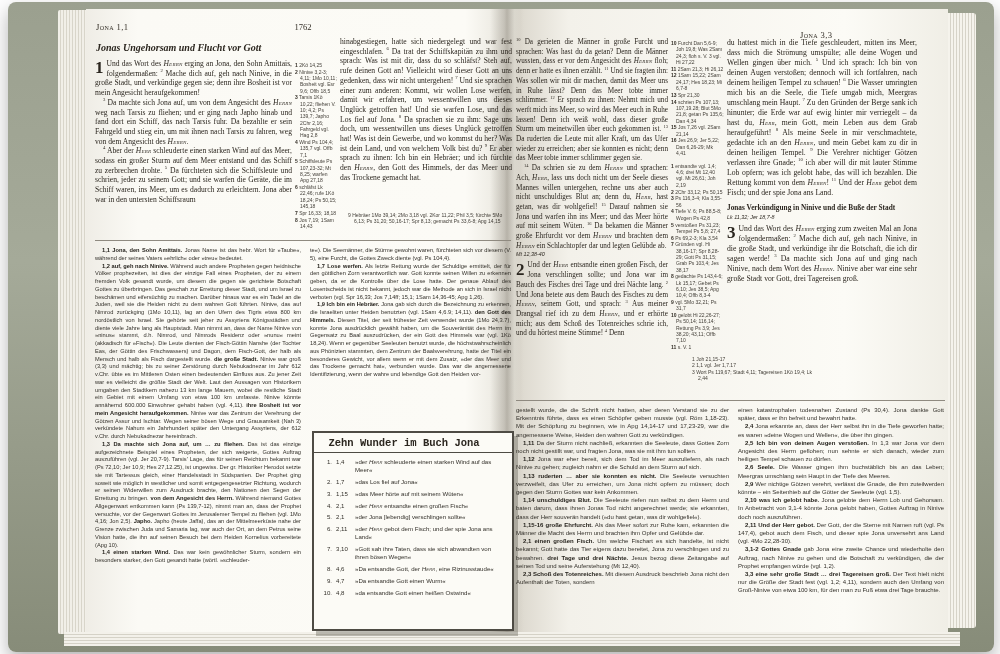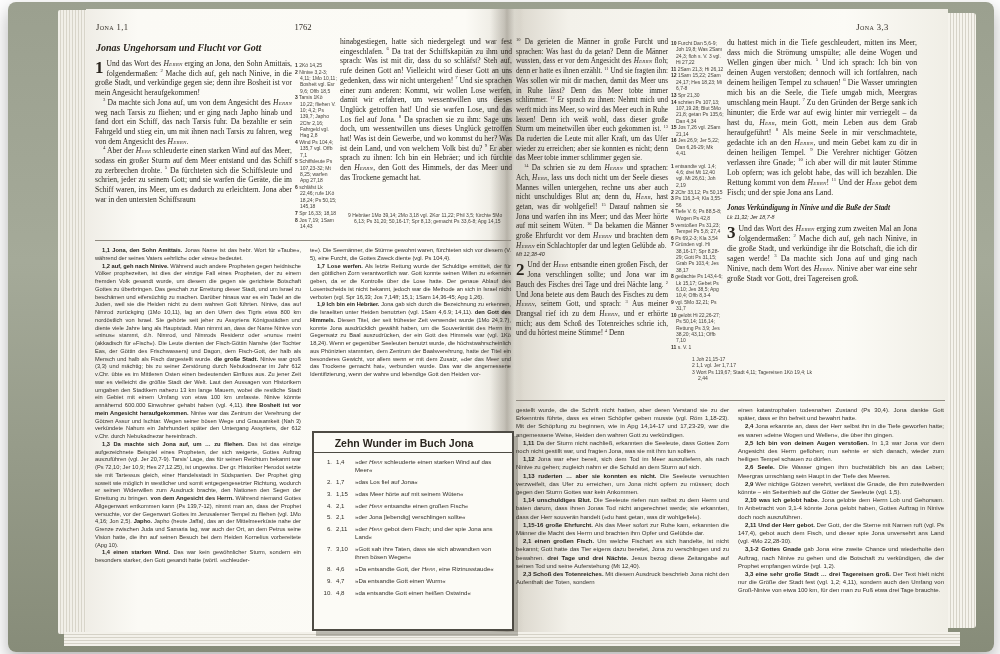--- a/index.html
+++ b/index.html
@@ -23,39 +23,39 @@
   .abs{position:absolute;}
   .runhead{font-variant:small-caps;font-size:8.6px;letter-spacing:.4px;color:#332e26;}
   .pagenum{font-size:8.6px;text-align:center;color:#332e26;}
   .sec-heading{font-style:italic;font-weight:700;font-size:10px;line-height:8.6px;color:#2b261f;}
   .bible{font-size:7.6px;line-height:9.7px;text-align:justify;overflow:hidden;}
   .bible p{margin:0;}
   .bible p.indent{text-indent:8px;}
   .bible sup{font-size:.62em;line-height:0;vertical-align:super;}
   .sc{font-variant:small-caps;letter-spacing:.2px;font-style:italic;}
   .dropcap{float:left;font-size:17px;line-height:16px;font-weight:600;margin:1px 3px 0 0;}
-  .inbible-heading{font-style:italic;font-weight:700;font-size:7.3px;line-height:8.8px;margin:6px 0 1px 0 !important;text-align:left;text-indent:0 !important;}
+  .inbible-heading{font-weight:700;font-size:7.3px;line-height:8.8px;margin:6px 0 1px 0 !important;text-align:left;text-indent:0 !important;}
   .parallel{font-size:5.4px;line-height:7px;font-style:italic;font-family:"Liberation Sans","DejaVu Sans",sans-serif;margin:0 0 3px 0 !important;text-align:left;text-indent:0 !important;}
   .refs{font-family:"Liberation Sans","DejaVu Sans",sans-serif;font-size:5px;line-height:6.3px;color:#45413a;overflow:hidden;}
   .refs p{margin:0 0 .5px 0;padding-left:5px;text-indent:-5px;}
   .refs b{font-weight:700;color:#332e26;}
   .refs .grp-gap{height:6px;}
   .footnote{font-family:"Liberation Sans","DejaVu Sans",sans-serif;font-size:5px;line-height:6.4px;color:#45413a;overflow:hidden;}
   .footnote p{margin:0;padding-left:6px;text-indent:-6px;}
   .rule{height:0;border-top:.8px solid var(--rule,#8f8a80);}
   .commentary{font-family:"Liberation Sans","DejaVu Sans",sans-serif;color:#33302a;text-align:justify;overflow:hidden;}
   .comm-l{font-size:5.7px;line-height:7.75px;}
   .comm-r{font-size:6px;line-height:8.2px;}
   .commentary p{margin:0;}
   .commentary p.lead{text-indent:7px;}
   .commentary b{color:#26231d;}
   
   .miracle-box{position:absolute;background:#fcfbf6;border:2px solid #4e4b44;
         box-shadow:4px 5px 0 rgba(115,112,103,.45);}
-  .mb-title{font-family:Liberation Sans, sans-serif;font-weight:700;font-size:10.5px;
+  .mb-title{font-family:Liberation Mono, monospace;font-weight:700;font-size:10.5px;
         text-align:center;padding:4px 20px 3px 2px;border-bottom:1.4px solid #4e4b44;color:#2b261f;}
   .mb-body{padding:5px 6px 4px 6px;font-family:"Liberation Sans","DejaVu Sans",sans-serif;
         font-size:6.1px;line-height:8.2px;color:#33302a;}
   .mb-row{display:grid;grid-template-columns:12px 15px 1fr;column-gap:4px;margin-bottom:3.6px;}
   .mb-num{text-align:right;}
 </style>
 </head>
 <body>
 
 <div class="scene">
@@ -171,21 +171,21 @@
         </div>
 
         <div class="mb-row">
           <span class="mb-num">10.</span>
           <span class="mb-ref">4,8</span>
           <span class="mb-quote sc-render">»da entsandte Gott einen heißen Ostwind«</span>
         </div>
       </div>
   </div>
 
-  <div class="abs runhead" style="left:800px;top:22px;width:145px;text-align:center;">Jona 3,3</div>
+  <div class="abs runhead" style="left:800px;top:30px;width:145px;text-align:left;">Jona 3,3</div>
 
   <div class="abs bible" style="left:516px;top:38px;width:152px;height:358px;font-size:7.2px;">
     <p><span class="bible-render"><sup>10</sup> Da gerieten die Männer in große Furcht und sprachen: Was hast du da getan? Denn die Männer wussten, dass er vor dem Angesicht des <span class="sc">Herrn</span> floh; denn er hatte es ihnen erzählt. <sup>11</sup> Und sie fragten ihn: Was sollen wir mit dir machen, damit das Meer uns in Ruhe lässt? Denn das Meer tobte immer schlimmer. <sup>12</sup> Er sprach zu ihnen: Nehmt mich und werft mich ins Meer, so wird das Meer euch in Ruhe lassen! Denn ich weiß wohl, dass dieser große Sturm um meinetwillen über euch gekommen ist. <sup>13</sup> Da ruderten die Leute mit aller Kraft, um das Ufer wieder zu erreichen; aber sie konnten es nicht; denn das Meer tobte immer schlimmer gegen sie.</span></p>
     <p class="indent"><span class="bible-render"><sup>14</sup> Da schrien sie zu dem <span class="sc">Herrn</span> und sprachen: Ach, <span class="sc">Herr</span>, lass uns doch nicht um der Seele dieses Mannes willen untergehen, rechne uns aber auch nicht unschuldiges Blut an; denn du, <span class="sc">Herr</span>, hast getan, was dir wohlgefiel! <sup>15</sup> Darauf nahmen sie Jona und warfen ihn ins Meer; und das Meer hörte auf mit seinem Wüten. <sup>16</sup> Da bekamen die Männer große Ehrfurcht vor dem <span class="sc">Herrn</span> und brachten dem <span class="sc">Herrn</span> ein Schlachtopfer dar und legten Gelübde ab.</span></p>
     <p class="parallel">Mt 12,38-40</p>
     <p><span class="dropcap">2</span><span class="bible-render">Und der <span class="sc">Herr</span> entsandte einen großen Fisch, der Jona verschlingen sollte; und Jona war im Bauch des Fisches drei Tage und drei Nächte lang. <sup>2</sup> Und Jona betete aus dem Bauch des Fisches zu dem <span class="sc">Herrn</span>, seinem Gott, und sprach: <sup>3</sup> Aus meiner Drangsal rief ich zu dem <span class="sc">Herrn</span>, und er erhörte mich; aus dem Schoß des Totenreiches schrie ich, und du hörtest meine Stimme! <sup>4</sup> Denn</span></p>
   </div>
 
   <div class="abs refs" style="left:671px;top:40px;width:53px;height:314px;">
     <div>

